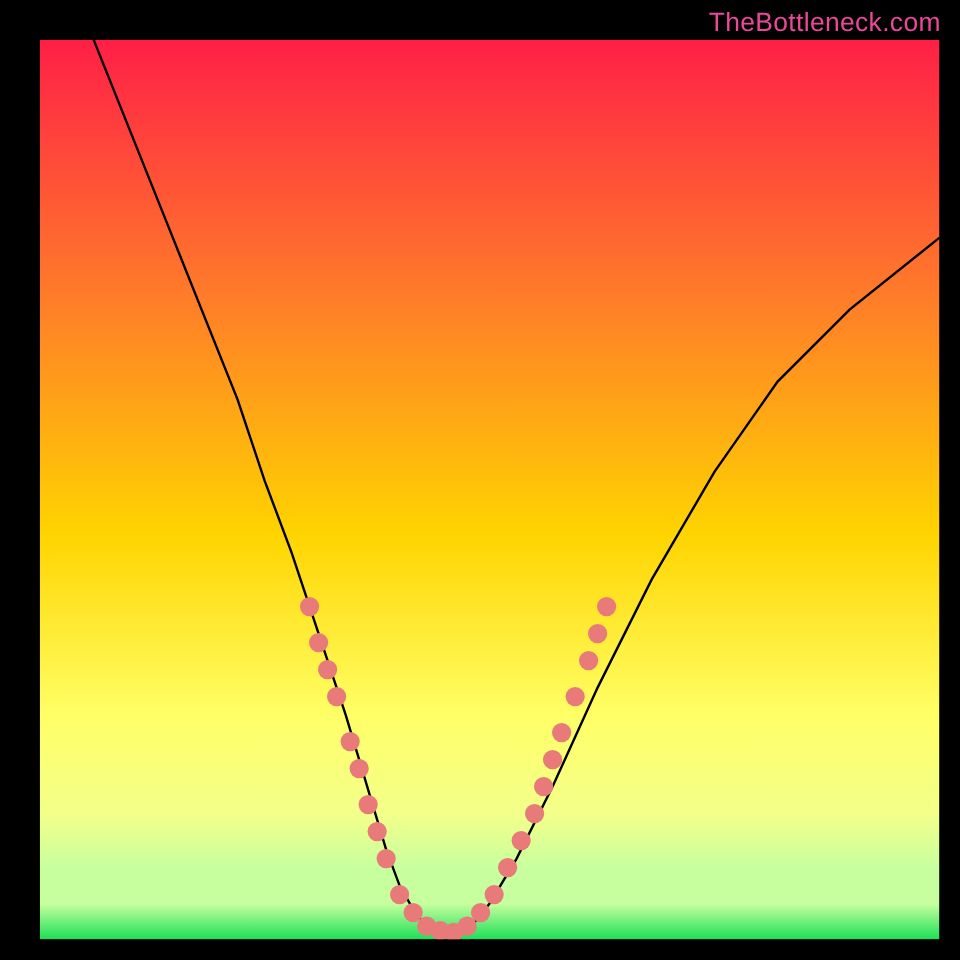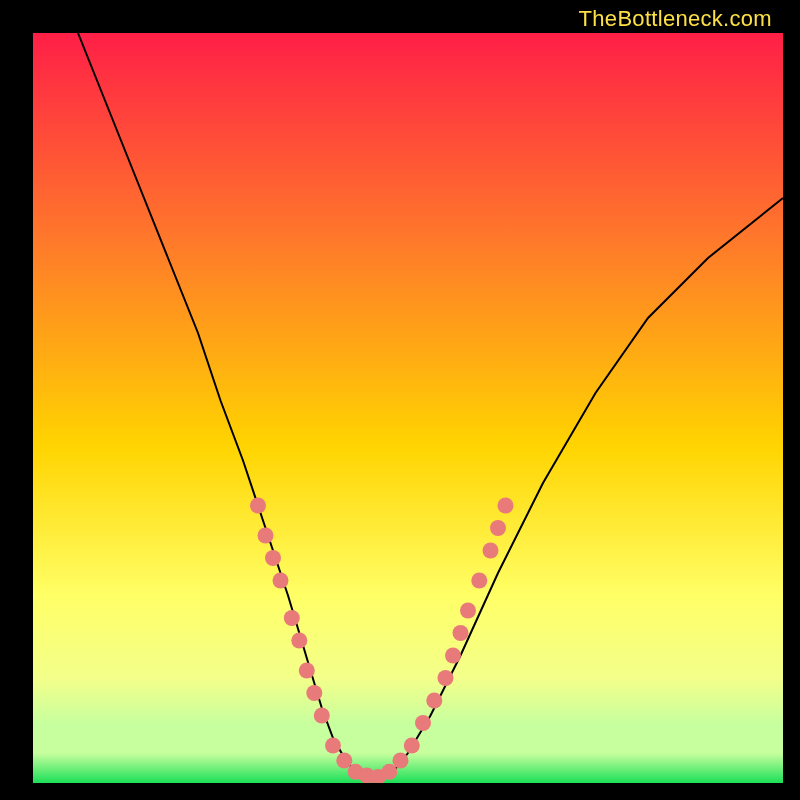--- a/index.html
+++ b/index.html
@@ -23,22 +23,22 @@
     position: absolute;
     top: 33px;
     left: 33px;
     width: 750px;
     height: 750px;
     overflow: hidden;
   }
   .watermark {
     position: absolute;
     top: 6px;
-    right: 28px;
-    color: #fde047;
+    right: 16px;
+    color: #ec4899;
     font-size: 22px;
     font-weight: 500;
     letter-spacing: 0.3px;
     user-select: none;
   }
   svg {
     display: block;
   }
 </style>
 </head>

